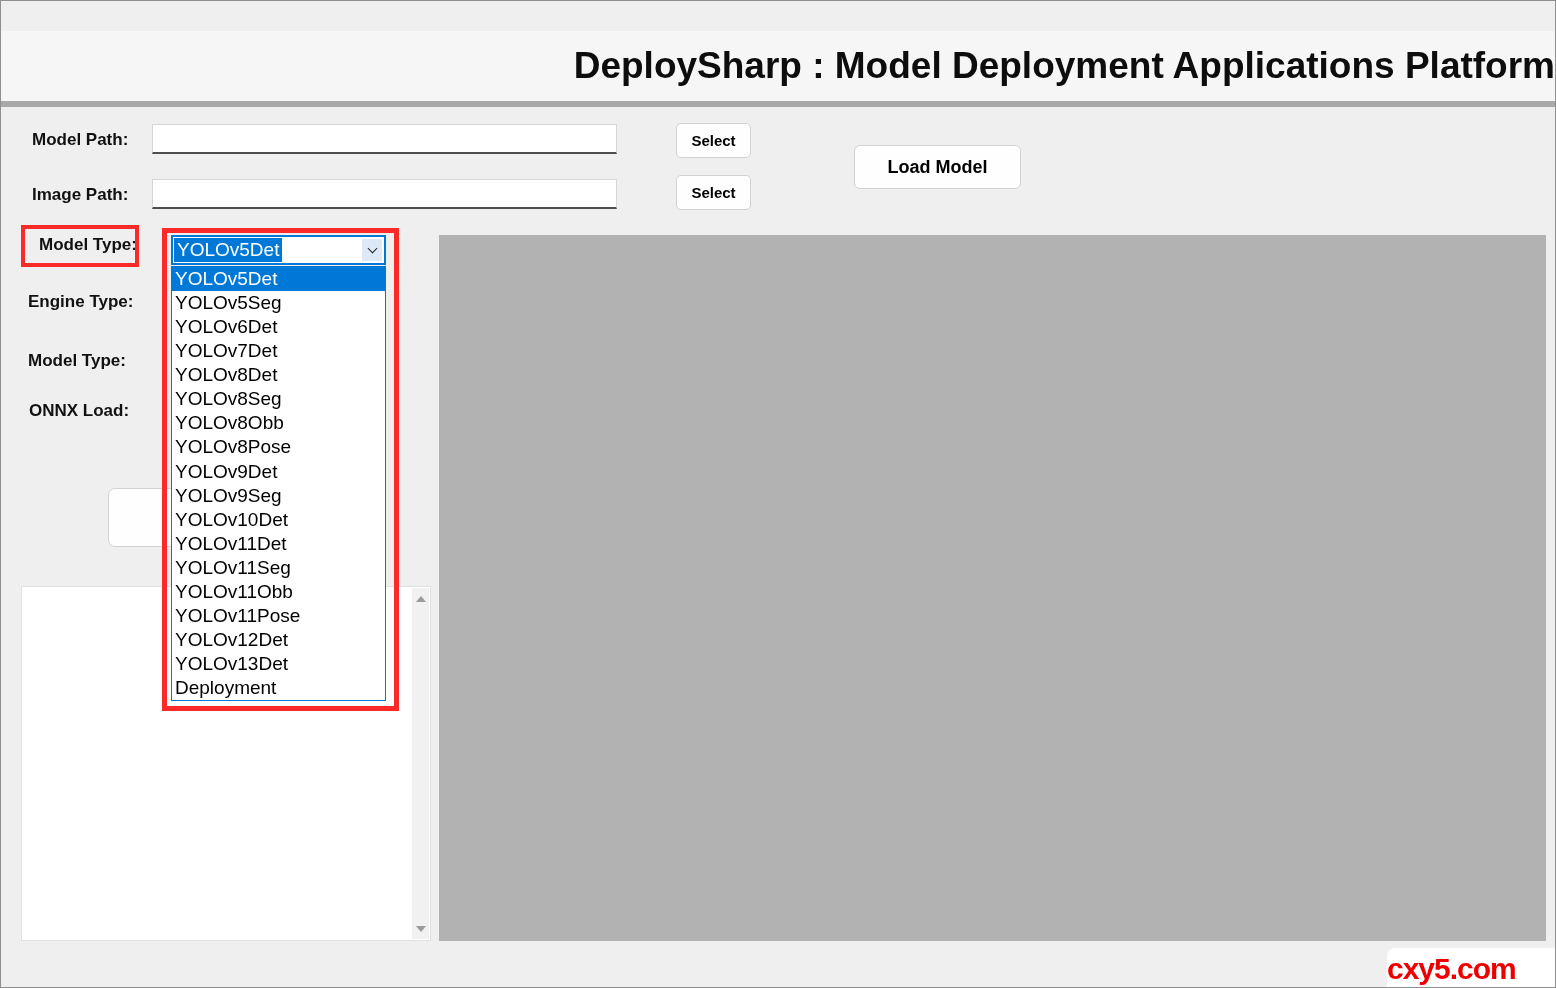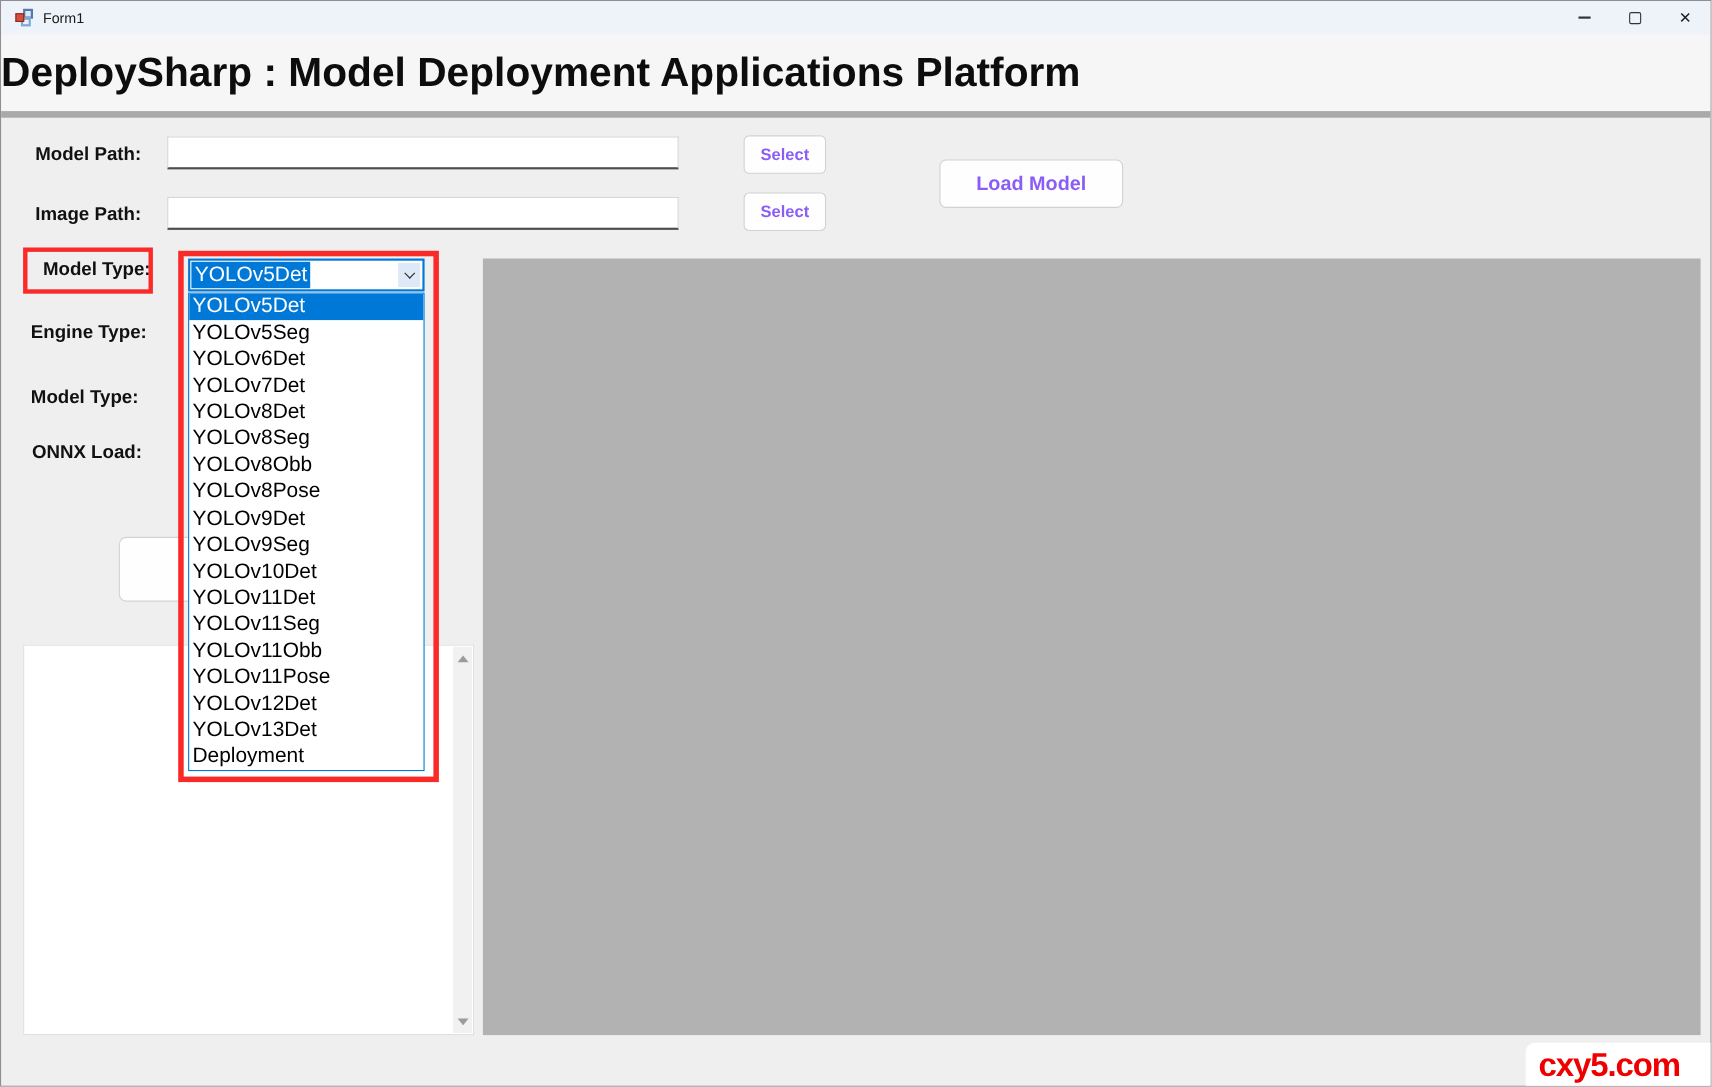--- a/index.html
+++ b/index.html
@@ -19,42 +19,42 @@
   .app-icon .sq-red   { left:0;   top:4px; width:8px; height:8px; background:#d14f3f; border:1px solid #8e2a1e; }
   .titlebar-title { margin-left:9px; font-size:13px; color:#1b1b1b; }
   .win-controls { margin-left:auto; display:flex; height:100%; }
   .win-btn { width:46px; height:100%; display:flex; align-items:center; justify-content:center;
              font-size:14px; color:#222; font-weight:400; }
   .min-glyph { width:11px; height:2px; background:#333; }
   .max-glyph { width:11px; height:11px; border:1.6px solid #333; border-radius:2px; }
 
   
   .header { position:absolute; top:30px; left:0; right:0; height:70px; background:#f6f6f6;
-            display:flex; align-items:center; justify-content:flex-start; }
+            display:flex; align-items:center; justify-content:flex-end; }
   .header h1 { font-size:37px; font-weight:bold; color:#0d0d0d; }
   .divider { position:absolute; top:100px; left:0; right:0; height:6px; background:#a9a9a9; }
 
   
   .field-label { position:absolute; font-size:17px; font-weight:bold; color:#111; white-space:nowrap; }
   #lbl-model-path  { left:31px; top:129px; }
   #lbl-image-path  { left:31px; top:184px; }
   #lbl-model-type  { left:38px; top:234px; }
   #lbl-engine-type { left:27px; top:291px; }
   #lbl-device-type { left:27px; top:350px; }
   #lbl-onnx-type   { left:28px; top:400px; }
 
   
   .textbox { position:absolute; width:465px; height:30px; background:#fff;
              border:1px solid #d6d6d6; border-bottom:2px solid #4e4e4e;
              font-size:15px; padding:0 6px; outline:none; font-family:inherit; }
   #tb-model-path { left:151px; top:123px; }
   #tb-image-path { left:151px; top:178px; }
 
   .btn { position:absolute; background:#fefefe; border:1px solid #d2d2d2; border-radius:5px;
-         font-weight:bold; color:#8b5cf6; display:flex; align-items:center; justify-content:center;
+         font-weight:bold; color:#000000; display:flex; align-items:center; justify-content:center;
          font-family:inherit; }
   #btn-select-model { left:675px; top:122px; width:75px;  height:35px; font-size:15px; }
   #btn-select-image { left:675px; top:174px; width:75px;  height:35px; font-size:15px; }
   #btn-load-model   { left:833px; top:144px; width:167px; height:44px; font-size:18px; border-radius:6px;margin-left:20px; }
   #btn-hidden       { left:107px; top:487px; width:70px;  height:59px; border-radius:7px; z-index:2; }
 
   
   .red-box { position:absolute; border:4px solid #fa2a28; z-index:40; pointer-events:none; }
   #redbox-label    { left:20px;  top:224px; width:118px; height:42px; }
   #redbox-dropdown { left:161px; top:227px; width:237px; height:483px; border-width:5px; }
@@ -85,48 +85,29 @@
   .tri-down { width:0; height:0; border-left:5px solid transparent; border-right:5px solid transparent;
               border-top:6px solid #9b9b9b; }
 
   
   .image-area { position:absolute; left:438px; top:234px; width:1107px; height:706px; background:#b2b2b2; }
 
   
   .footer-credit { position:absolute; left:0; top:957px; width:100%; text-align:center;
                    font-size:20px; font-weight:bold; color:#0a0a0a; }
   .watermark { position:absolute; left:1386px; top:947px; width:170px; height:41px; background:#fff;
-               border-radius:8px 0 0 0; display:flex; align-items:center; justify-content:center;
+               border-radius:8px 0 0 0; display:flex; align-items:center; justify-content:flex-start;
                padding-right:18px; z-index:50; }
   .watermark span { font-size:30px; font-weight:bold; color:#ef0000; letter-spacing:-1px; }
 </style>
 </head>
 <body>
 
 <div class="window">
 
-  <div class="titlebar">
-    <div class="app-icon">
-      <i class="sq-blue1"></i>
-        <i class="sq-blue2"></i>
-        <i class="sq-red"></i>
-    </div>
-    <div class="titlebar-title">Form1</div>
-    <div class="win-controls">
-      <div class="win-btn">
-        <span class="min-glyph"></span>
-      </div>
-      <div class="win-btn">
-        <span class="max-glyph"></span>
-      </div>
-      <div class="win-btn">
-        <span>✕</span>
-      </div>
-    </div>
-  </div>
 
   <div class="header">
     <h1>DeploySharp : Model Deployment Applications Platform</h1>
   </div>
   <div class="divider"></div>
 
   <div class="field-label" id="lbl-model-path">Model Path:</div>
   <div class="field-label" id="lbl-image-path">Image Path:</div>
   <div class="field-label" id="lbl-model-type">Model Type:</div>
   <div class="field-label" id="lbl-engine-type">Engine Type:</div>

